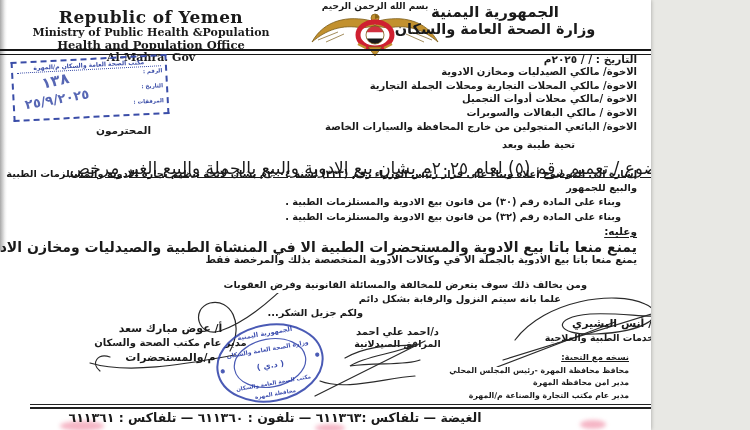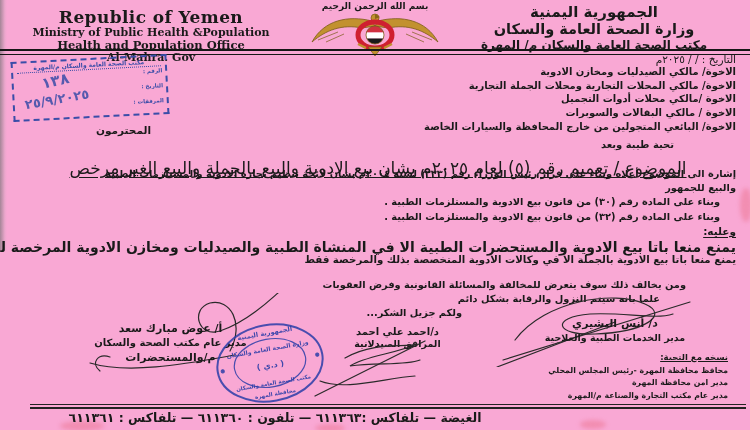--- a/index.html
+++ b/index.html
@@ -1,17 +1,17 @@
 <!DOCTYPE html>
 <html lang="ar"><head>
 <meta charset="utf-8">
 <style>
   html,body{margin:0;padding:0;background:#e8e8e4;}
   .page{
-    position:relative;width:750px;height:430px;background:#f9a8d4;
+    position:relative;width:651px;height:430px;background:#ffffff;
     font-family:"DejaVu Sans",sans-serif;color:#1a1a1a;overflow:hidden;
     box-shadow:0 0 4px rgba(0,0,0,.3);
   }
   .abs{position:absolute;}
   .ar{direction:rtl;unicode-bidi:isolate;}
   .b{font-weight:bold;}
   .ctr{text-align:center;}
 
   
   .en-head{left:12px;top:8px;width:278px;text-align:center;
@@ -34,21 +34,21 @@
     border:2.5px dashed #3a4da8;transform:rotate(-3deg);color:#3a4da8;}
   .reg-title{position:absolute;top:1px;left:4px;right:4px;font-size:6px;font-weight:bold;
     text-align:center;border-bottom:1px dotted #3a4da8;padding-bottom:1px;white-space:nowrap;overflow:hidden;}
   .reg-row{position:absolute;right:3px;font-size:5.5px;font-weight:bold;}
   .reg-hw1{position:absolute;top:10px;left:28px;font-size:15px;font-weight:bold;
     transform:rotate(-10deg);letter-spacing:4px;opacity:.85;}
   .reg-hw2{position:absolute;top:30px;left:10px;font-size:13px;font-weight:bold;
     transform:rotate(-7deg);letter-spacing:2px;opacity:.85;}
 
   
-  .date-line{right:14px;top:53px;font-size:10.5px;font-weight:normal;}
+  .date-line{right:14px;top:53px;font-size:10.5px;font-weight:bold;}
   .addr{right:14px;font-size:10px;font-weight:bold;white-space:nowrap;}
   .respected{left:96px;top:124px;font-size:10.5px;font-weight:bold;}
   .greeting{right:76px;top:139px;font-size:10px;font-weight:bold;}
 
   .subject{left:42px;top:158px;width:672px;text-align:center;font-size:17px;font-weight:normal;
     text-decoration:underline;text-underline-offset:3px;}
 
   .body-ln{font-size:9.8px;font-weight:bold;white-space:nowrap;}
   .intro{right:14px;top:167px;width:700px;text-align:right;font-size:9.8px;font-weight:bold;line-height:1.45;}
   .u{text-decoration:underline;text-underline-offset:2px;}
@@ -111,21 +111,20 @@
     </g>
     <circle cx="67" cy="25" r="9" fill="none" stroke="#7a5a16" stroke-width="0.8"></circle>
 
     <path d="M60,37 L67,46 L74,37 Z" fill="#c2912f" stroke="#7a5a16" stroke-width="0.7"></path>
     <path d="M50,34 L58,38 M84,34 L76,38" stroke="#c2912f" stroke-width="2.5"></path>
   </svg>
 
   <div class="abs ar-head ar">
     <div class="arh1">الجمهورية اليمنية</div>
     <div class="arh2">وزارة الصحة العامة والسكان</div>
-    <div class="arh3">مكتب الصحة العامة والسكان م/ المهرة</div>
   </div>
 
   <div class="abs head-rule"></div>
 
   <div class="abs reg-stamp">
     <div class="reg-title ar">مكتب الصحة العامة والسكان م/المهرة</div>
     <div class="reg-row ar" style="top:11px;">الرقم :</div>
     <div class="reg-row ar" style="top:26px;">التاريخ :</div>
     <div class="reg-row ar" style="top:41px;">المرفقات :</div>
     <div class="reg-hw1 ar">١٣٨</div>

